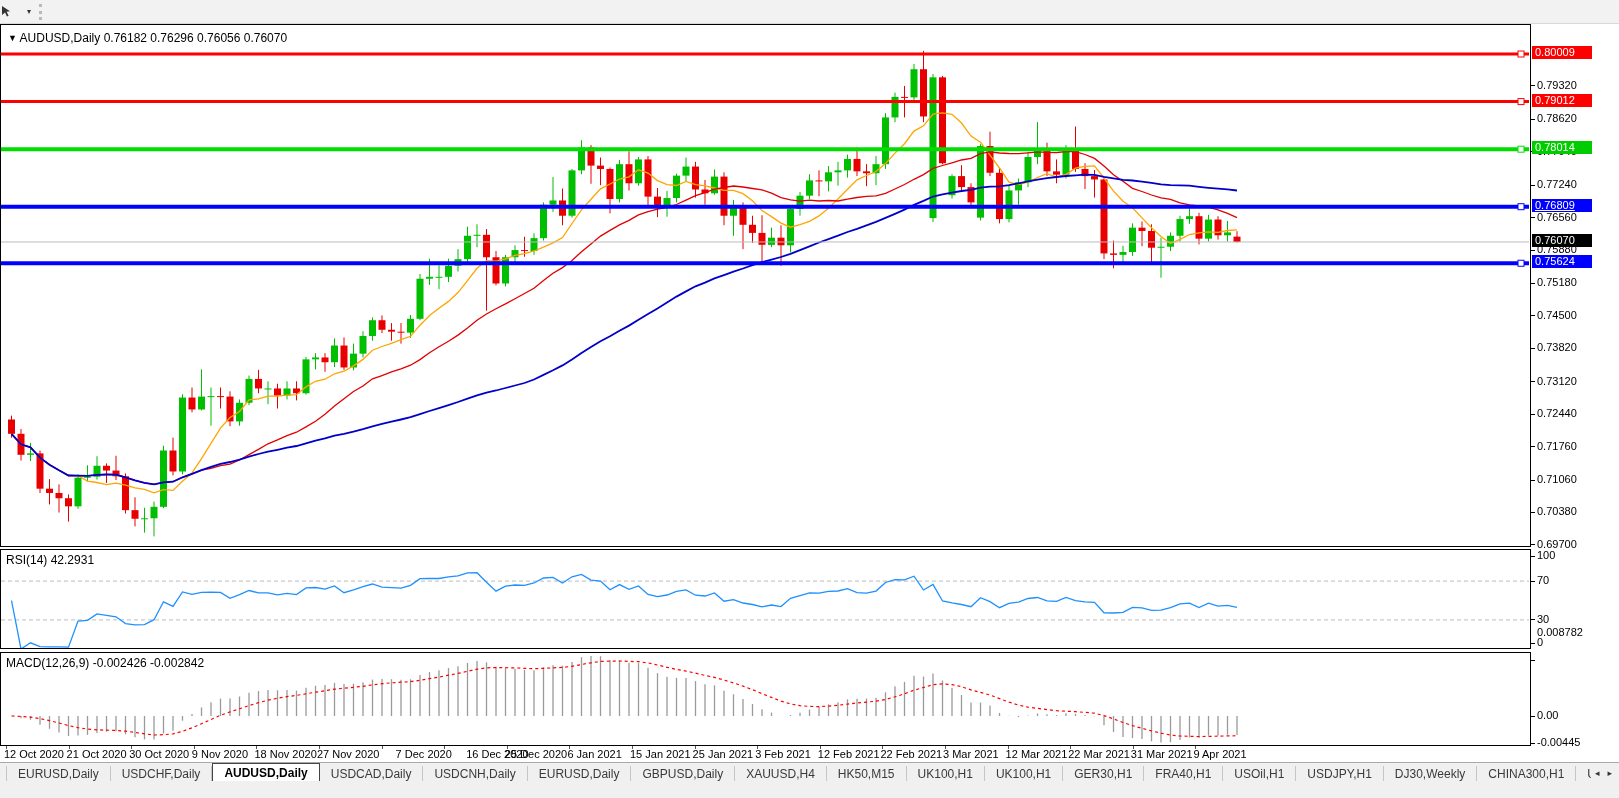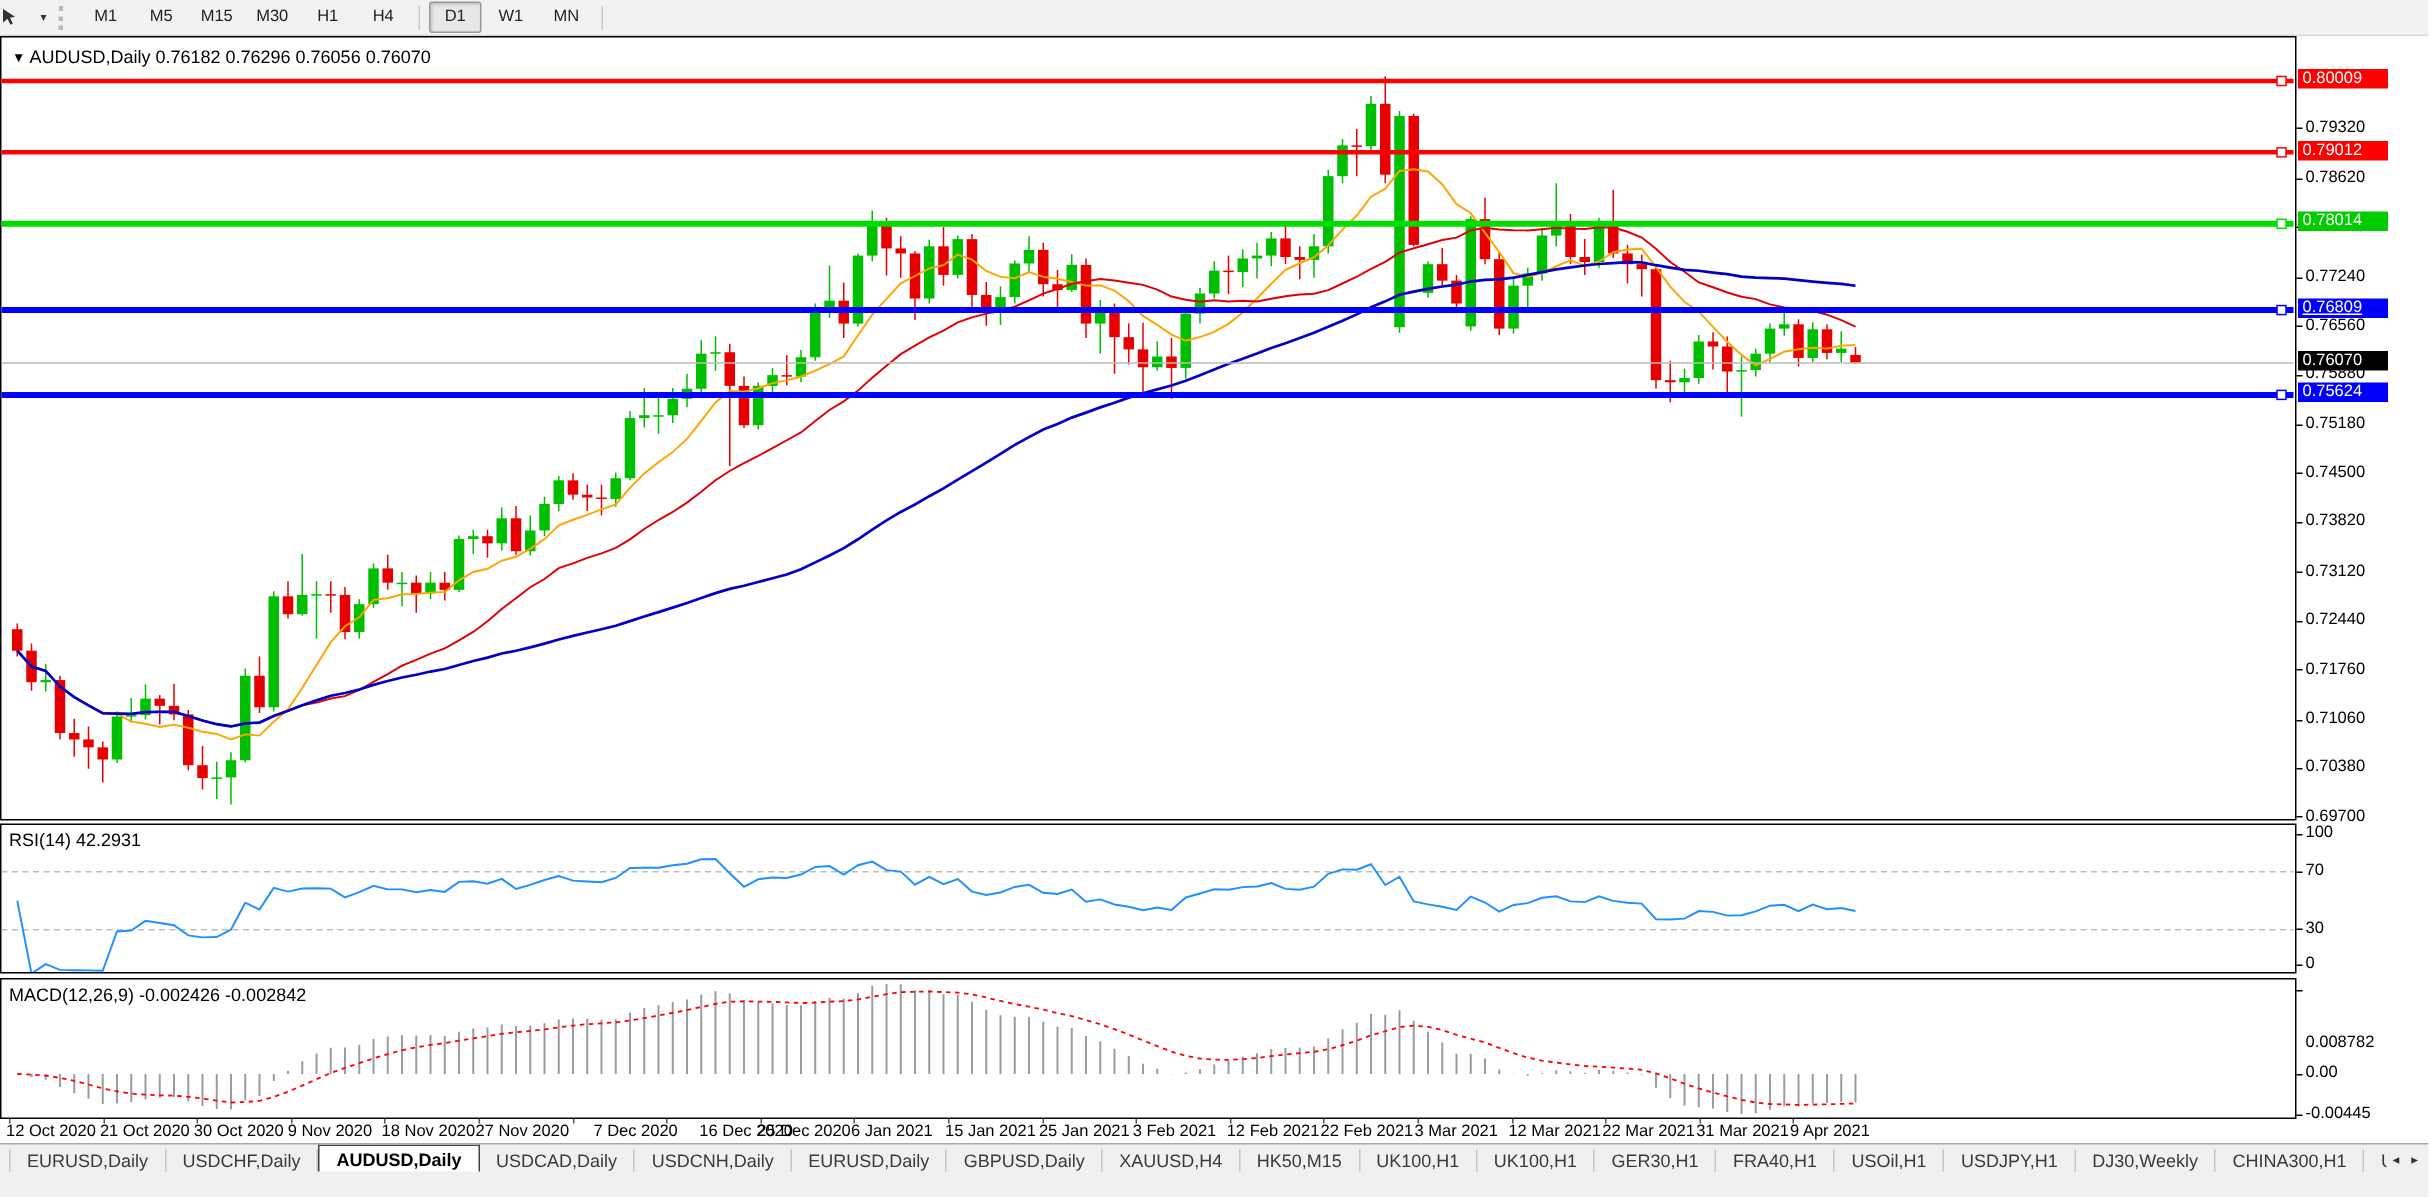--- a/index.html
+++ b/index.html
@@ -46,33 +46,20 @@
 <div id="app">
 
   <div id="toolbar">
     <div class="tool-icon-btn">
       <svg width="13" height="13" viewBox="0 0 13 13">
           <path d="M2 1 L2 10 L5 7.5 L7 11.5 L8.6 10.7 L6.6 6.8 L10 6.2 Z" fill="#333"></path>
         </svg>
     </div>
     <div class="tool-caret">▾</div>
     <div class="grip"></div>
-    <div id="tf-buttons" style="display:flex;align-items:center;">
-        <div class="tfbtn">M1</div>
-        <div class="tfbtn">M5</div>
-        <div class="tfbtn">M15</div>
-        <div class="tfbtn">M30</div>
-        <div class="tfbtn">H1</div>
-        <div class="tfbtn">H4</div>
-        <div class="vsep"></div>
-        <div class="tfbtn active">D1</div>
-        <div class="tfbtn">W1</div>
-        <div class="tfbtn">MN</div>
-        <div class="vsep"></div>
-      </div>
   </div>
 
   <div class="panel" id="main-panel"></div>
   <div class="panel-label" id="chart-title">
     <span class="tri">▼</span>
     <span>AUDUSD,Daily</span>
     <span>0.76182 0.76296 0.76056 0.76070</span>
   </div>
   <svg id="main-svg" width="1530" height="522" viewBox="0 24 1530 522" style="top: 25px;">
       <line x1="11.5" y1="414.6698799999996" x2="11.5" y2="436.62107999999984" stroke="#E80000" stroke-width="1"></line>
@@ -528,21 +515,21 @@
       <div class="tick-label" style="top: 537.945px;">0.69700</div>
       <div class="tick-dash" style="top: 555.5px;"></div>
       <div class="tick-label" style="top: 549px;">100</div>
       <div class="tick-dash" style="top: 580.6px;"></div>
       <div class="tick-label" style="top: 574.1px;">70</div>
       <div class="tick-dash" style="top: 619.4px;"></div>
       <div class="tick-label" style="top: 612.9px;">30</div>
       <div class="tick-dash" style="top: 642.5px;"></div>
       <div class="tick-label" style="top: 636px;">0</div>
       <div class="tick-dash" style="top: 660.411px;"></div>
-      <div class="tick-label" style="top: 689px;">0.008782</div>
+      <div class="tick-label" style="top: 626px;">0.008782</div>
       <div class="tick-dash" style="top: 715.5px;"></div>
       <div class="tick-label" style="top: 709px;">0.00</div>
       <div class="tick-dash" style="top: 742.5px;"></div>
       <div class="tick-label" style="top: 736px;">-0.00445</div>
       <div class="badge" style="top: 46px; background: rgb(255, 0, 0);">0.80009</div>
       <div class="badge" style="top: 93.5768px; background: rgb(255, 0, 0);">0.79012</div>
       <div class="badge" style="top: 141.201px; background: rgb(0, 204, 0);">0.78014</div>
       <div class="badge" style="top: 198.704px; background: rgb(0, 0, 255); text-decoration: underline;">0.76809</div>
       <div class="badge" style="top: 233.969px; background: rgb(0, 0, 0);">0.76070</div>
       <div class="badge" style="top: 255.252px; background: rgb(0, 0, 255);">0.75624</div>

